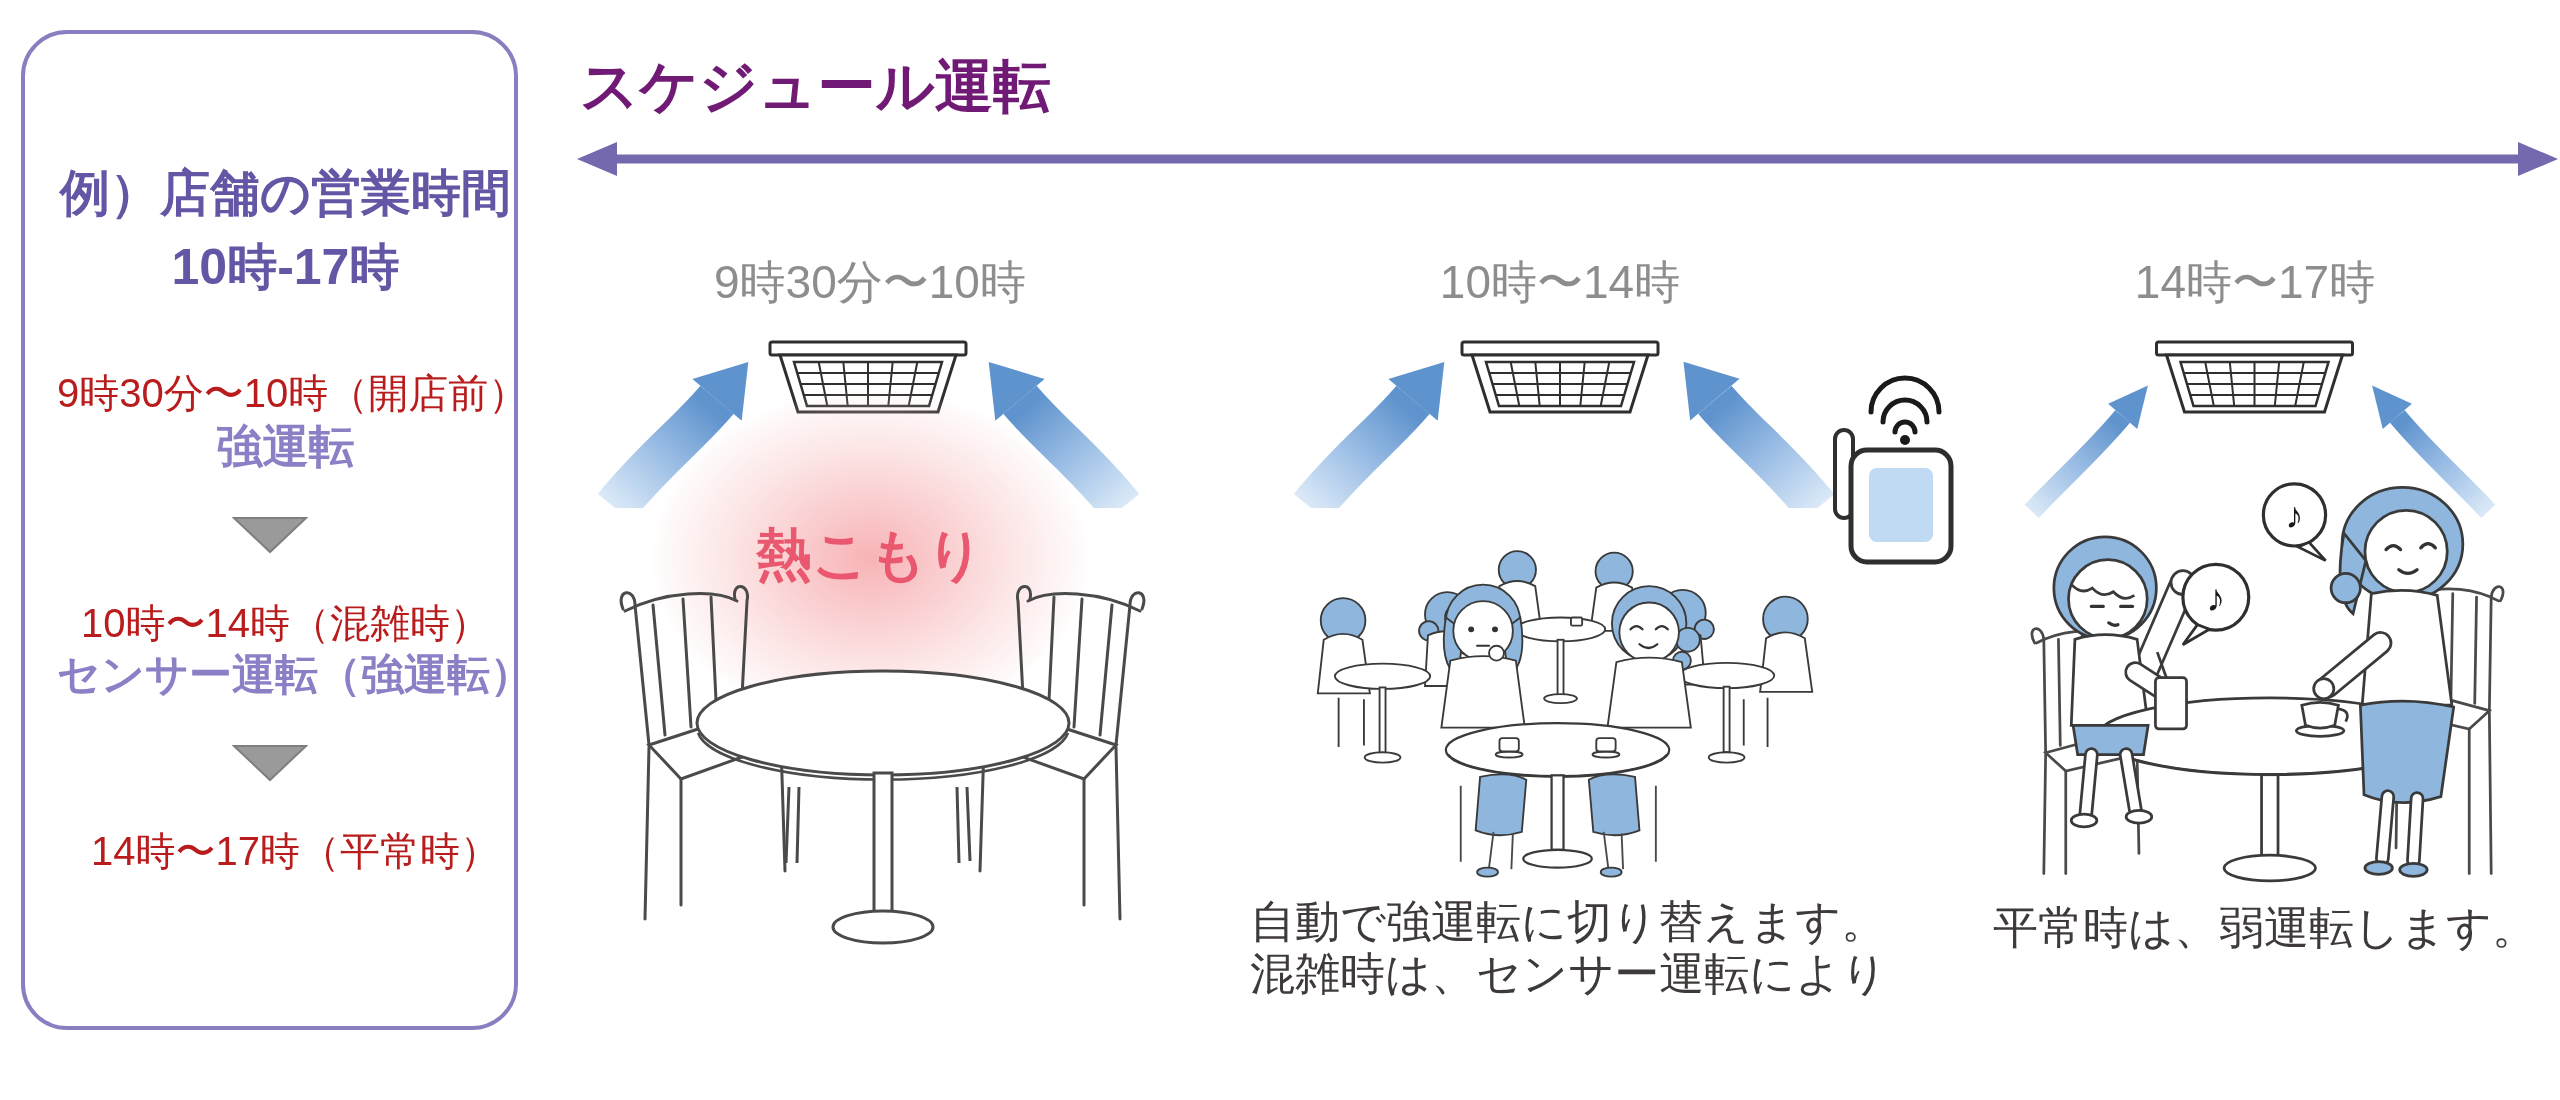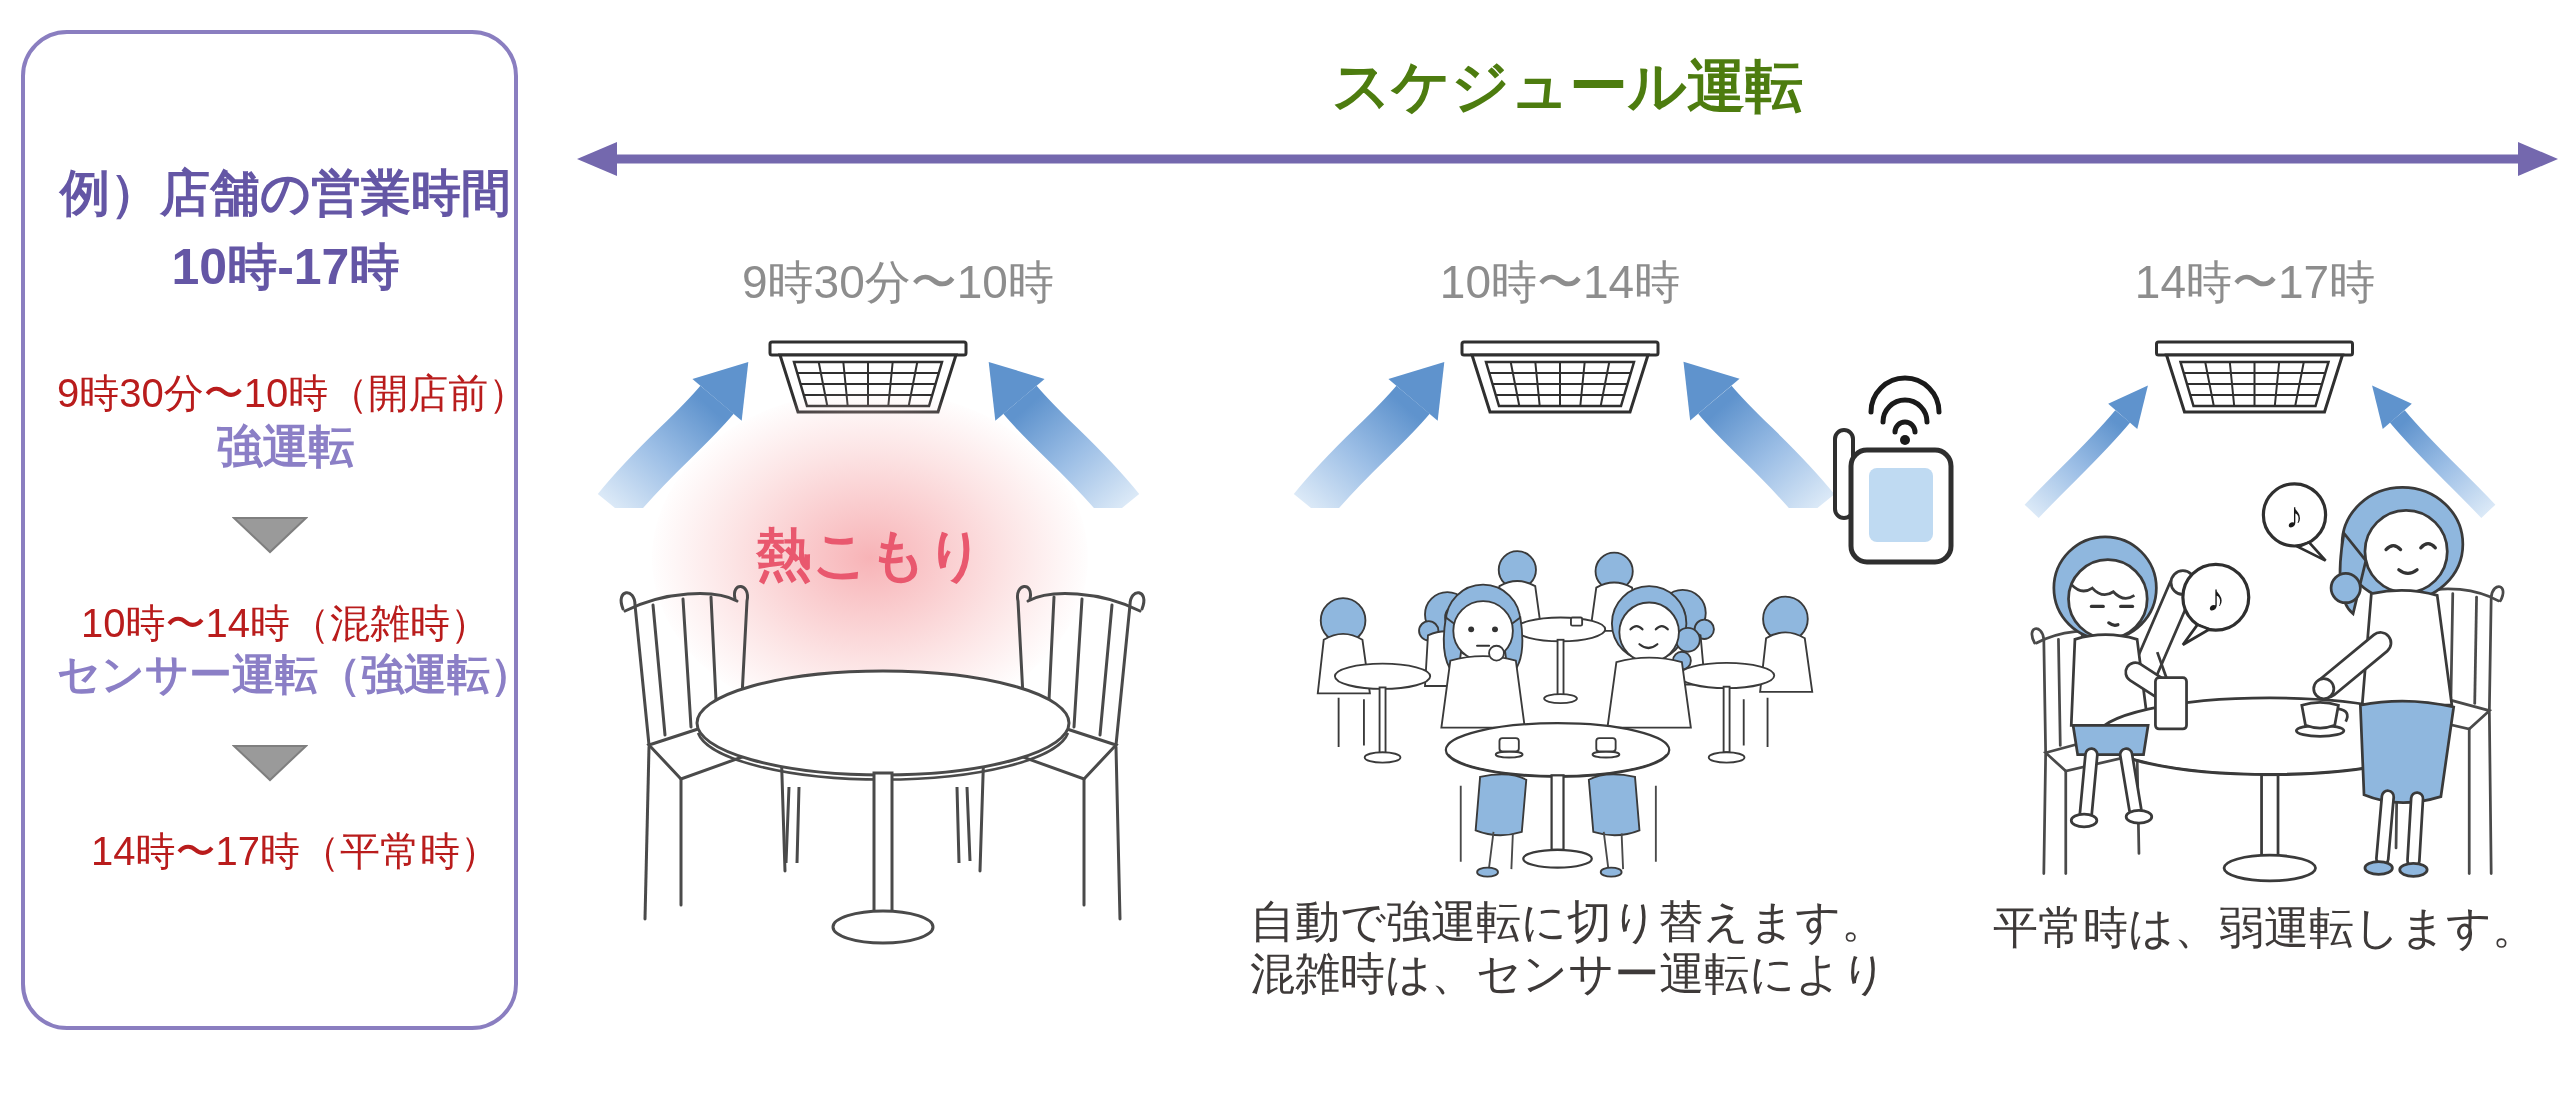--- a/index.html
+++ b/index.html
@@ -14,22 +14,22 @@
   .ebox{position:absolute;left:21px;top:30px;width:497px;height:1000px;
         border:4px solid #8a7ec0;border-radius:46px;box-sizing:border-box;background:#fff;}
   .ebox .line{position:absolute;left:0;right:0;text-align:center;white-space:nowrap;padding-left:32px;}
   .ex-title{font-size:50px;font-weight:700;color:#6456a5;}
   .step-time{font-size:40px;font-weight:500;color:#b91c1c;}
   .step-mode{font-size:46px;font-weight:700;color:#8b7fc6;}
   .step-mode.small{font-size:43px;}
   .tri{position:absolute;left:50%;transform:translateX(-50%);}
 
   
-  .sched-title{position:absolute;left:580px;top:48px;width:1975px;text-align:center;
-               font-size:58px;font-weight:700;color:#4d7c0f;white-space:nowrap;}
+  .sched-title{position:absolute;left:580px;top:48px;width:1975px;
+               font-size:58px;font-weight:700;color:#701a75;white-space:nowrap;}
 
   
   .time-label{font-size:46px;font-weight:500;color:#8d8d8d;}
   .caption{font-size:45px;font-weight:500;line-height:52px;color:#3e3a39;}
   .annotation{font-size:56px;font-weight:700;color:#e9586e;}
 
   .glow{position:absolute;left:652px;top:390px;width:436px;height:336px;border-radius:50%;
         background:radial-gradient(ellipse at center,rgba(246,166,170,0.85) 0%,rgba(250,206,207,0.55) 45%,rgba(255,255,255,0) 72%);}
 
   svg{display:block;}
@@ -60,21 +60,21 @@
     <div class="line step-time" style="top:790px;margin-left:20px;">14時〜17時（平常時）</div>
   </aside>
 
   <div class="sched-title">スケジュール運転</div>
   <svg class="abs" style="left:575px;top:140px;" width="1985" height="38" viewBox="0 0 1985 38">
     <line x1="34" y1="19" x2="1951" y2="19" stroke="#7468ae" stroke-width="9"></line>
     <polygon points="2,19 42,2 42,36" fill="#7468ae"></polygon>
     <polygon points="1983,19 1943,2 1943,36" fill="#7468ae"></polygon>
   </svg>
 
-  <div class="abs ctr time-label" style="left:613px;top:252px;width:570px;">9時30分〜10時</div>
+  <div class="abs ctr time-label" style="left:585px;top:252px;width:570px;">9時30分〜10時</div>
 
   <svg class="abs" style="left:768px;top:340px;" width="200" height="78" viewBox="0 0 200 78">
     <rect x="2" y="2" width="196" height="13" rx="2" fill="#fff" stroke="#2f2f2f" stroke-width="3"></rect>
     <path d="M12 15 L188 15 L170 72 L30 72 Z" fill="#fff" stroke="#2f2f2f" stroke-width="3"></path>
     <path d="M26 22 L174 22 L161 66 L39 66 Z" fill="none" stroke="#2f2f2f" stroke-width="2.5"></path>
     <path d="M50.7 22 L59.3 66 M75.3 22 L79.7 66 M100 22 L100 66 M124.7 22 L120.3 66 M149.3 22 L140.7 66" stroke="#2f2f2f" stroke-width="2" fill="none"></path>
     <path d="M29.3 33 L170.8 33 M32.5 44 L167.5 44 M35.8 55 L164.3 55" stroke="#2f2f2f" stroke-width="2" fill="none"></path>
   </svg>
 
   <svg class="abs" style="left:592px;top:356px;" width="180" height="152" viewBox="0 0 190 160">

